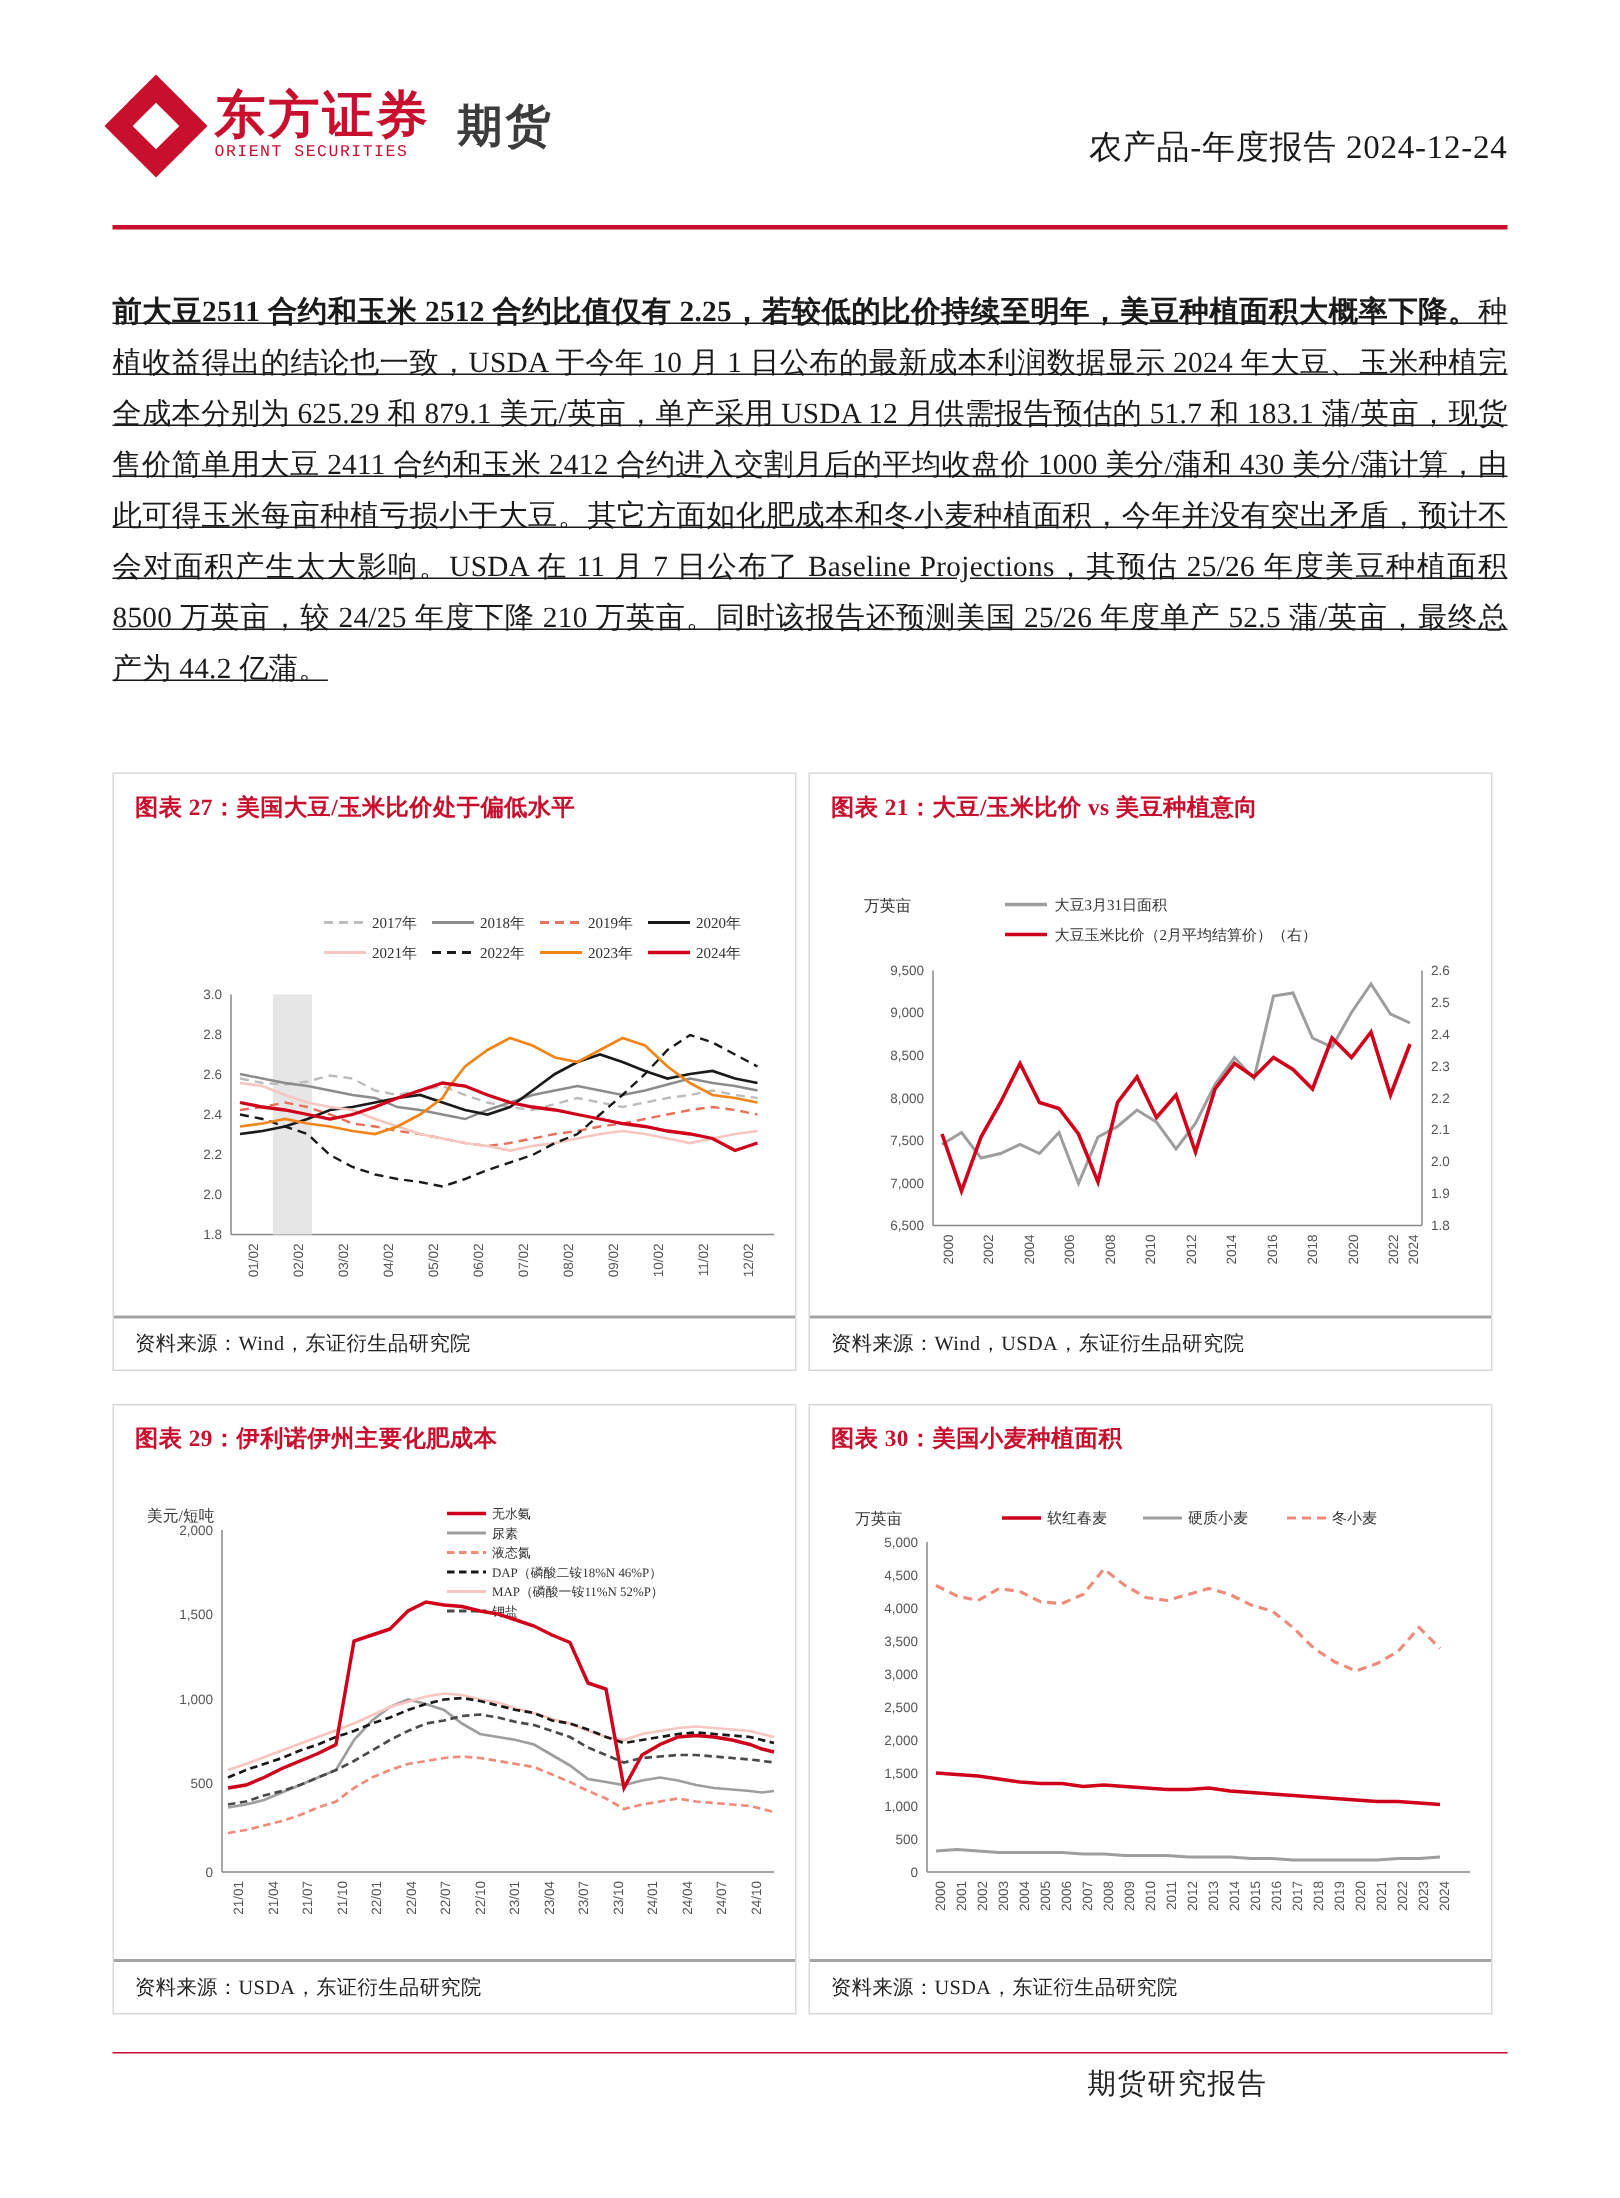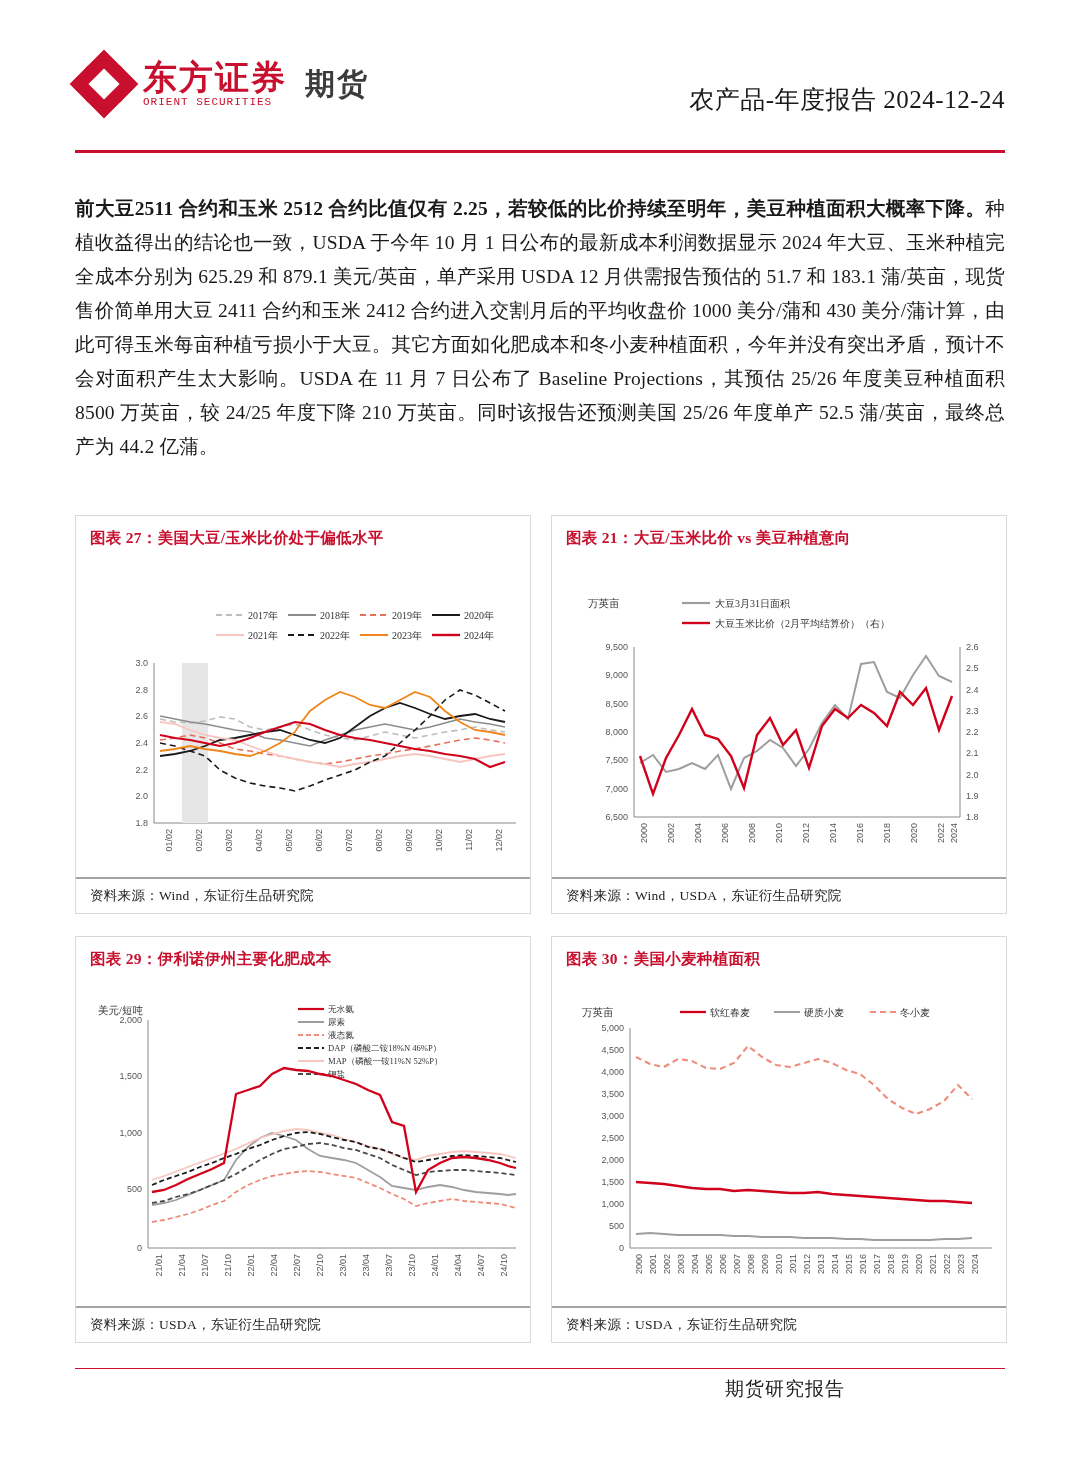--- a/index.html
+++ b/index.html
@@ -30,37 +30,38 @@
   .logo-mark .ctr{position:absolute;width:22px;height:22px;left:18px;top:18px;background:#ffffff;transform:rotate(45deg);}
   .logo-cn{
     font-family:"Liberation Serif", serif;
     font-size:34px;font-weight:bold;color:#c8102e;letter-spacing:2px;line-height:1.05;
   }
   .logo-en{font-family:Liberation Mono, monospace;font-size:11px;color:#c8102e;letter-spacing:1px;}
   .logo-sub{
     font-size:30px;font-weight:bold;color:#3c3c3c;margin-left:8px;letter-spacing:2px;
   }
   .header-right{
-    position:absolute;right:0;top:28px;font-size:25px;color:#1a1a1a;letter-spacing:0.5px;
+    position:absolute;right:0;top:28px;font-size:22px;color:#1a1a1a;letter-spacing:0.5px;
   }
   .header-rule{
     position:absolute;left:75px;top:150px;width:930px;height:3px;background:#c8102e;
   }
 
   
   .bodytext{
     position:absolute;left:75px;top:192px;width:930px;
     font-size:19.5px;line-height:34px;text-align:justify;
     letter-spacing:0.2px;
+    text-decoration:underline;
   }
   .bodytext b{font-weight:bold;}
 
   
   .figs{position:absolute;left:75px;top:515px;width:930px;}
-  .fig-row{display:flex;gap:20px;margin-bottom:22px;}
+  .fig-row{display:flex;gap:8px;margin-bottom:22px;}
   .fig{
     width:456px;border:1px solid #d9d9d9;background:#fff;position:relative;
     box-sizing:border-box;
   }
   .fig-title{
     font-size:15.5px;font-weight:bold;color:#c8102e;padding:12px 12px 6px 14px;
     letter-spacing:0.3px;
   }
   .fig-body{height:322px;position:relative;}
   .fig-src{

